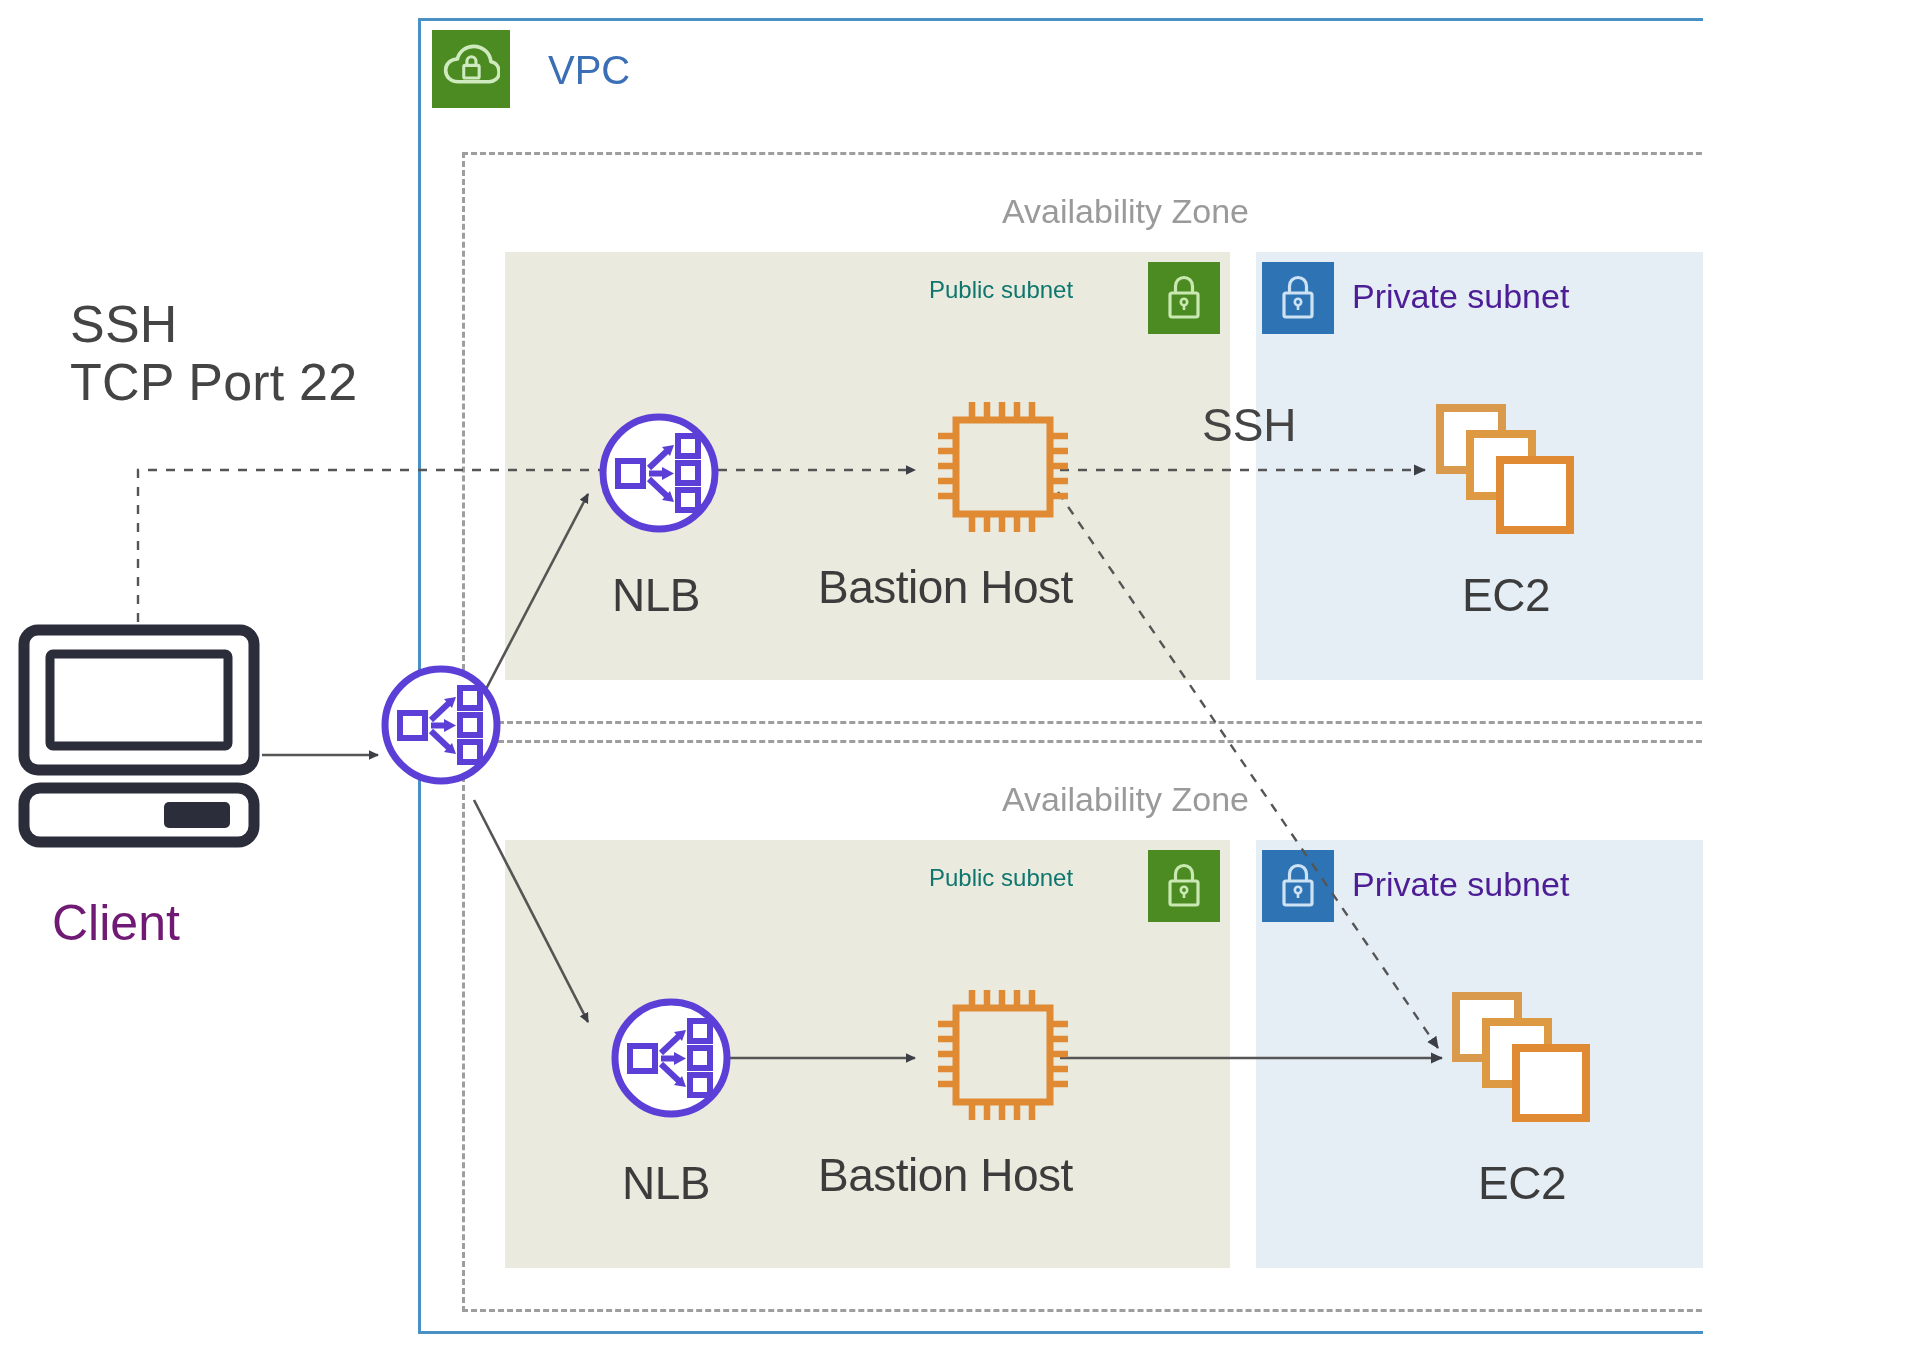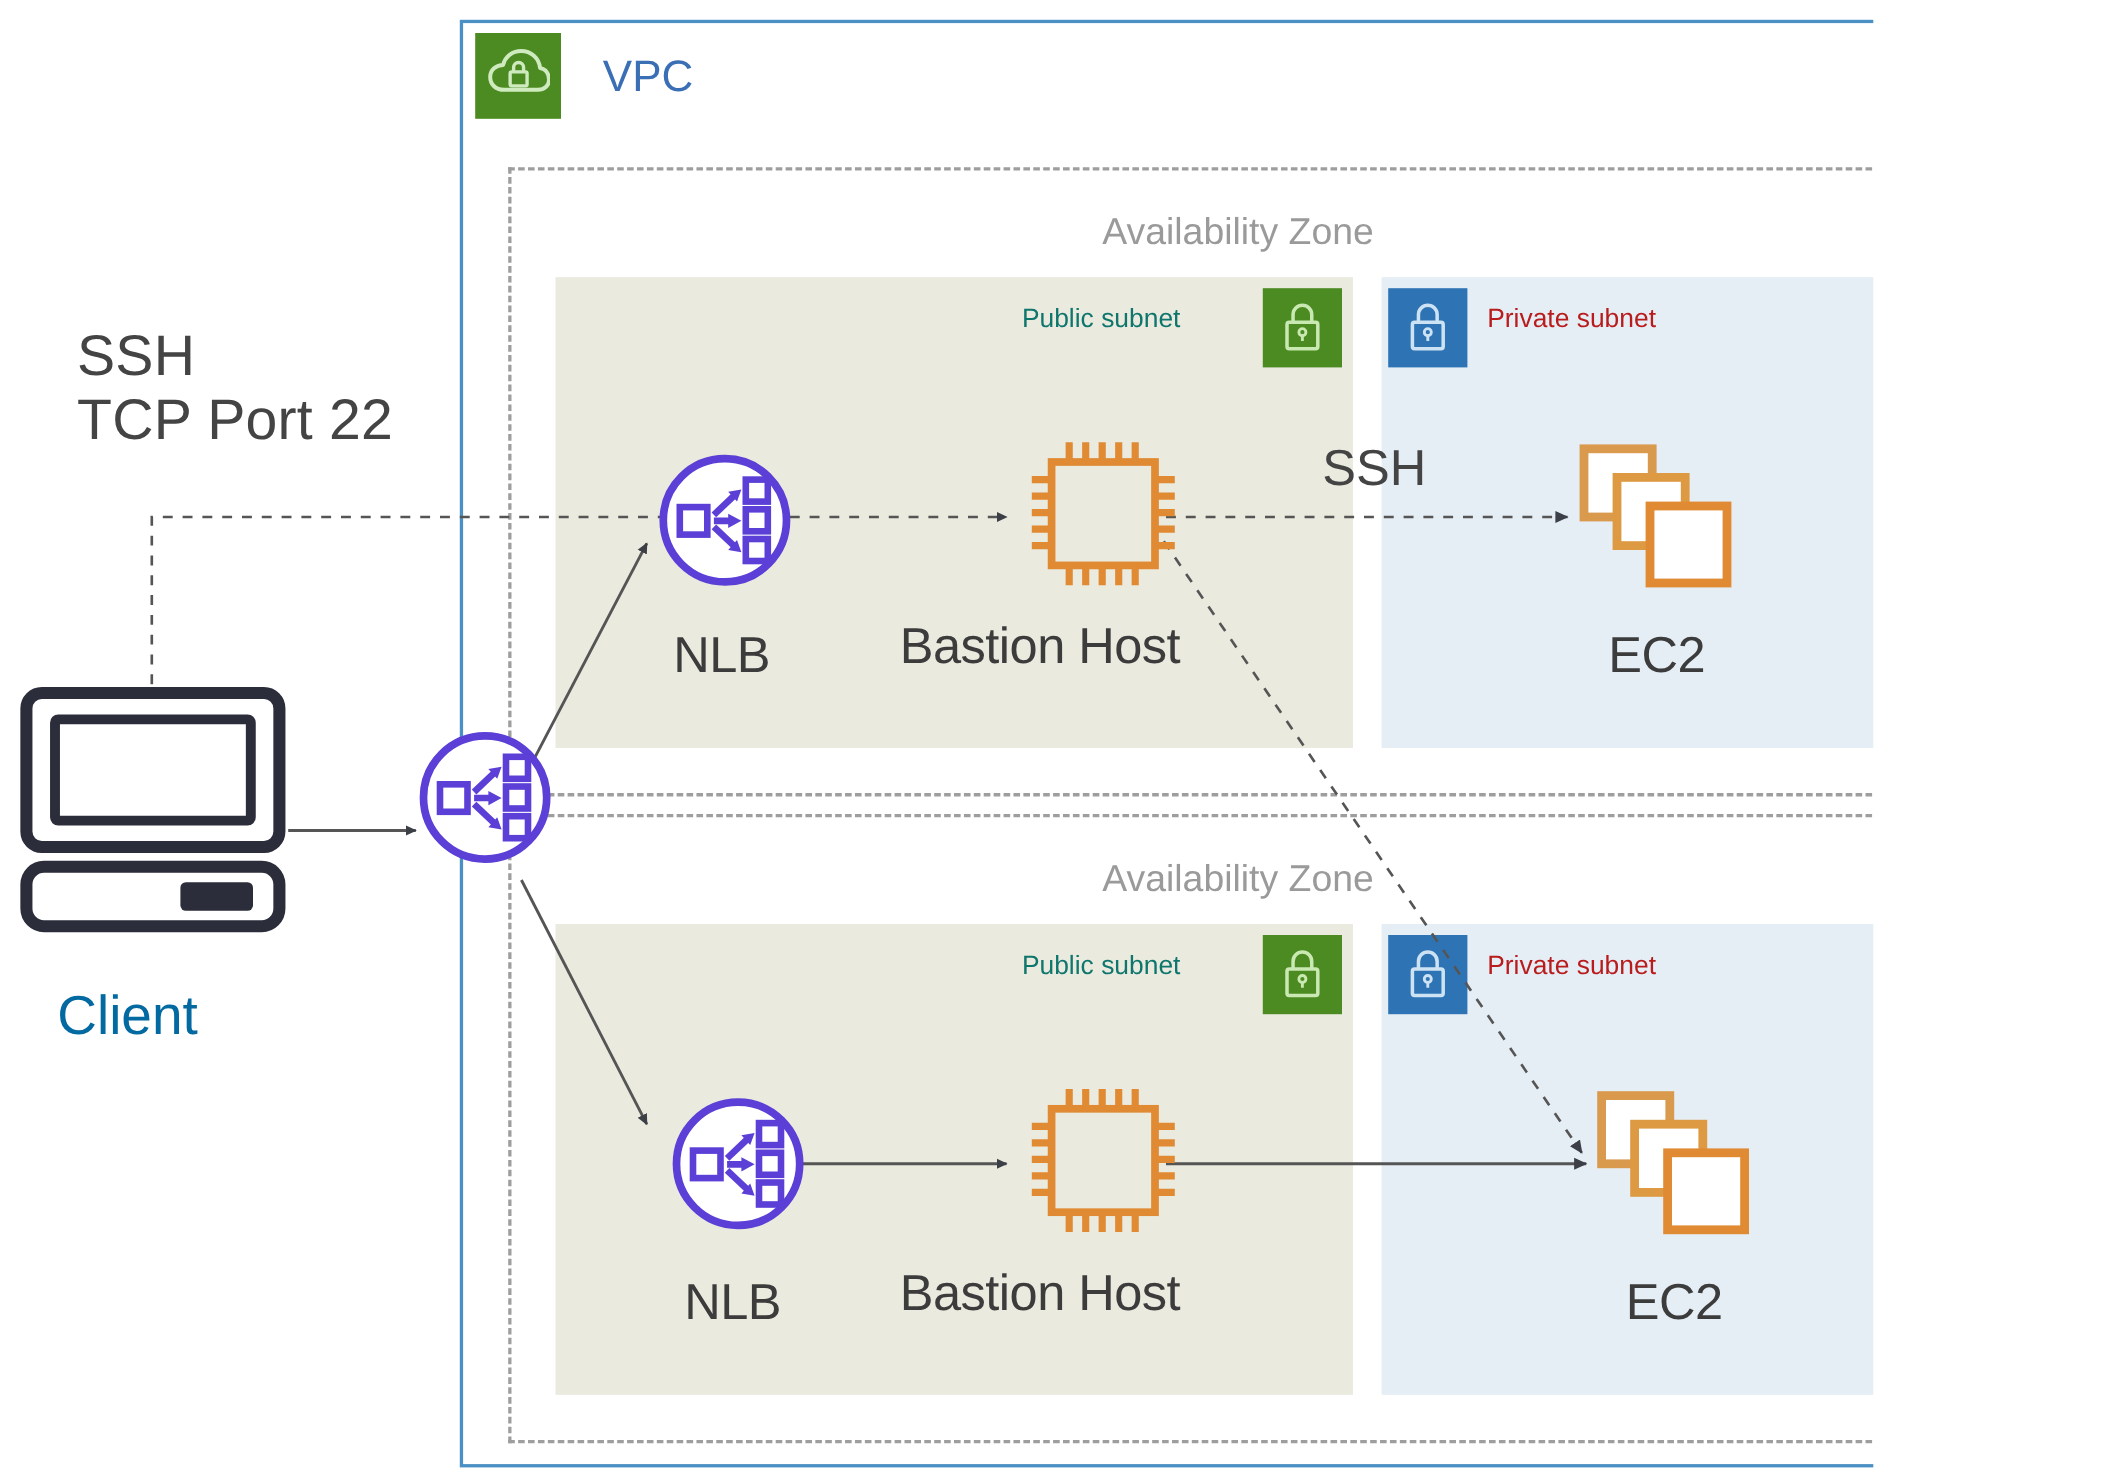--- a/index.html
+++ b/index.html
@@ -33,38 +33,38 @@
     white-space: nowrap;
     line-height: 1.12;
   }
   .lbl-ssh-main {
     font-size: 52px;
     color: #444444;
     letter-spacing: .2px;
   }
   .lbl-client {
     font-size: 50px;
-    color: #0369a1;
+    color: #701a75;
   }
   .lbl-vpc {
     font-size: 40px;
     color: #3a6fb5;
   }
   .lbl-az {
     font-size: 34px;
     color: #9a9a9a;
   }
   .lbl-public-subnet {
     font-size: 24px;
     color: #0f766e;
     margin-left: 43px;
   }
   .lbl-private-subnet {
-    font-size: 24px;
-    color: #b91c1c;
+    font-size: 34px;
+    color: #4c1d95;
   }
   .lbl-node {
     font-size: 46px;
     font-weight: normal;
     color: #3c3c3c;
     letter-spacing: -0.5px;
   }
   .lbl-ssh-inner {
     font-size: 46px;
     color: #444444;

